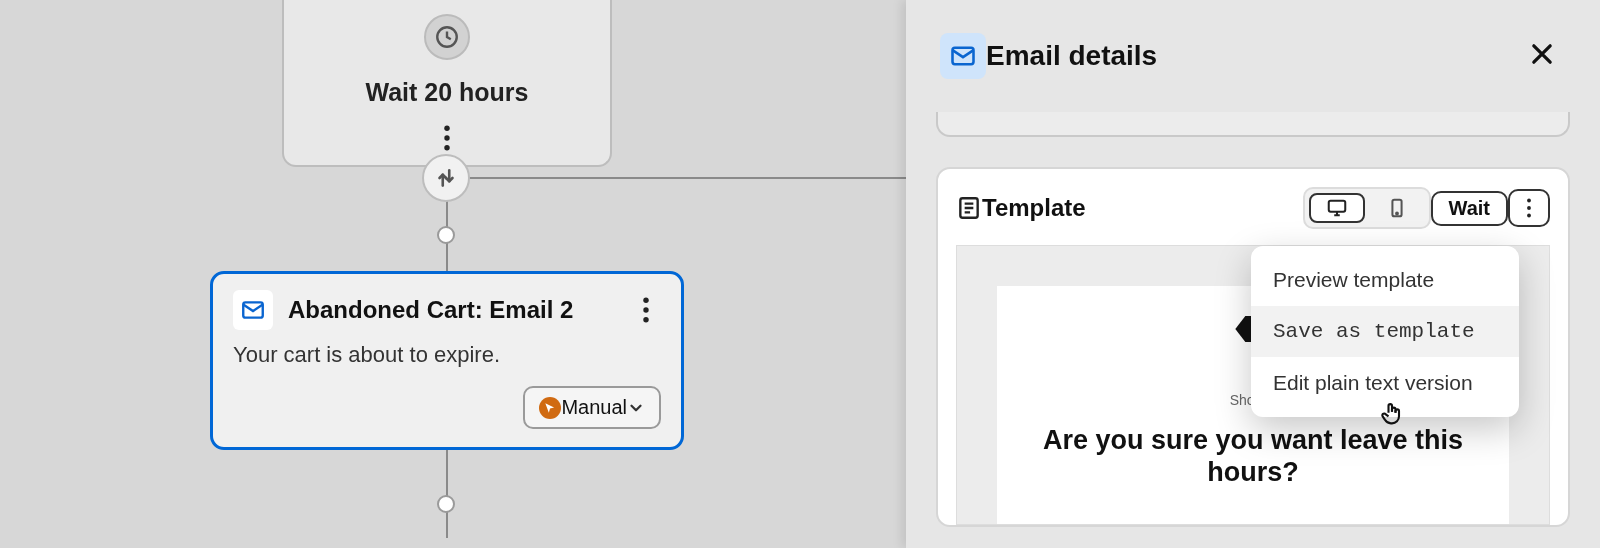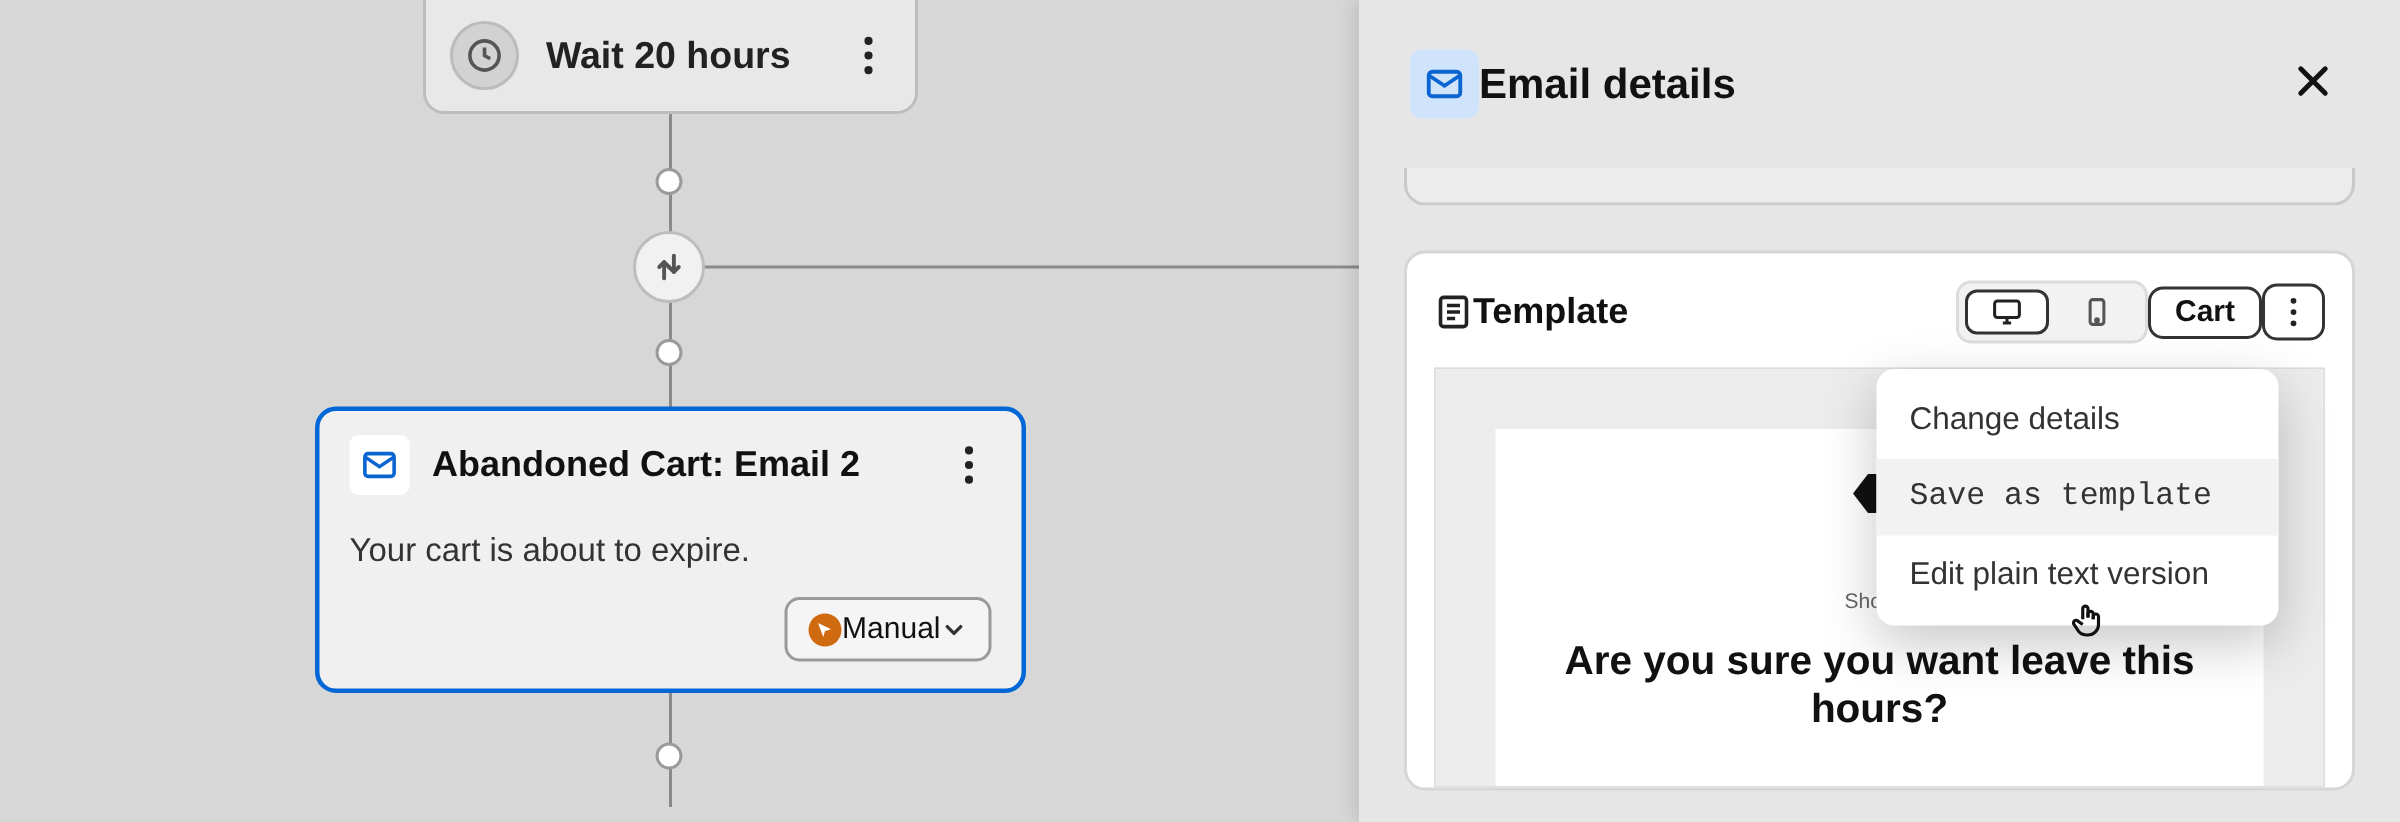--- a/index.html
+++ b/index.html
@@ -54,21 +54,21 @@
 
   .wait-node {
     position: absolute;
     left: 282px; top: 0;
     width: 330px;
     background: #e8e8e8;
     border: 2px solid #bdbdbd;
     border-top: none;
     border-radius: 0 0 14px 14px;
     padding: 14px 16px 14px 16px;
-    display: flex; align-items: center; gap: 18px;
+    display: flex; align-items: center; gap: 18px; flex-direction: column;
   }
   .wait-icon-wrap {
     width: 46px; height: 46px;
     border-radius: 50%;
     background: #d2d2d2;
     border: 2px solid #bbb;
     display:flex; align-items:center; justify-content:center;
   }
   .wait-icon-wrap svg { width:26px; height:26px; }
   .wait-label { font-size: 25px; font-weight: 700; color:#222; flex:1; }
@@ -78,21 +78,21 @@
   .email-node {
     position: absolute;
     left: 210px; top: 271px;
     width: 474px;
     background: #f0f0f0;
     border: 3px solid #0067d6;
     border-radius: 14px;
     padding: 16px 20px 18px 20px;
   }
   .email-node-header {
-    display:flex; align-items:center; gap:15px; margin-bottom:24px;
+    display:flex; align-items:center; gap:15px; margin-bottom:12px;
   }
   .email-icon-wrap {
     width: 40px; height: 40px;
     border-radius: 6px;
     background: #ffffff;
     display:flex; align-items:center; justify-content:center;
   }
   .email-icon-wrap svg { width:26px; height:26px; }
   .email-title { font-size:24px; font-weight:700; flex:1; }
   .email-subtitle { font-size:22px; color:#333; margin-bottom:18px; }
@@ -338,21 +338,21 @@
                   <path d="M9 20h6M12 16v4"></path>
                 </svg>
             </span>
             <span class="view-btn">
               <svg viewBox="0 0 24 24" fill="none" stroke="#555" stroke-width="2.2">
                   <rect x="7" y="3" width="10" height="18" rx="2"></rect>
                   <circle cx="12" cy="18" r="1" fill="#555"></circle>
                 </svg>
             </span>
           </span>
-          <span class="edit-btn">Cart</span>
+          <span class="edit-btn">Wait</span>
           <span class="more-btn">
             <svg viewBox="0 0 6 24" fill="#222">
                 <circle cx="3" cy="3" r="2.3"></circle>
                 <circle cx="3" cy="12" r="2.3"></circle>
                 <circle cx="3" cy="21" r="2.3"></circle>
               </svg>
           </span>
         </div>
 
         <div class="preview">
@@ -363,21 +363,21 @@
               <span>Are you sure you want leave this</span><br>
               <span>hours?</span>
             </div>
           </div>
         </div>
       </div>
     </div>
   </div>
 
   <div class="menu">
-    <div class="menu-item">Change details</div>
+    <div class="menu-item">Preview template</div>
     <div class="menu-item hovered">Save as template</div>
     <div class="menu-item">Edit plain text version</div>
   </div>
 
   <span class="cursor">
     <svg viewBox="0 0 24 24" fill="none" stroke="#111" stroke-width="1.8">
       <path d="M9 11V5a1.5 1.5 0 013 0v5"></path>
       <path d="M12 10V8a1.5 1.5 0 013 0v3"></path>
       <path d="M15 11V9.5A1.5 1.5 0 0118 9.5V14a6 6 0 01-6 6h-1a6 6 0 01-5-3l-2-3a1.5 1.5 0 012.4-1.8L9 14"></path>
     </svg>

